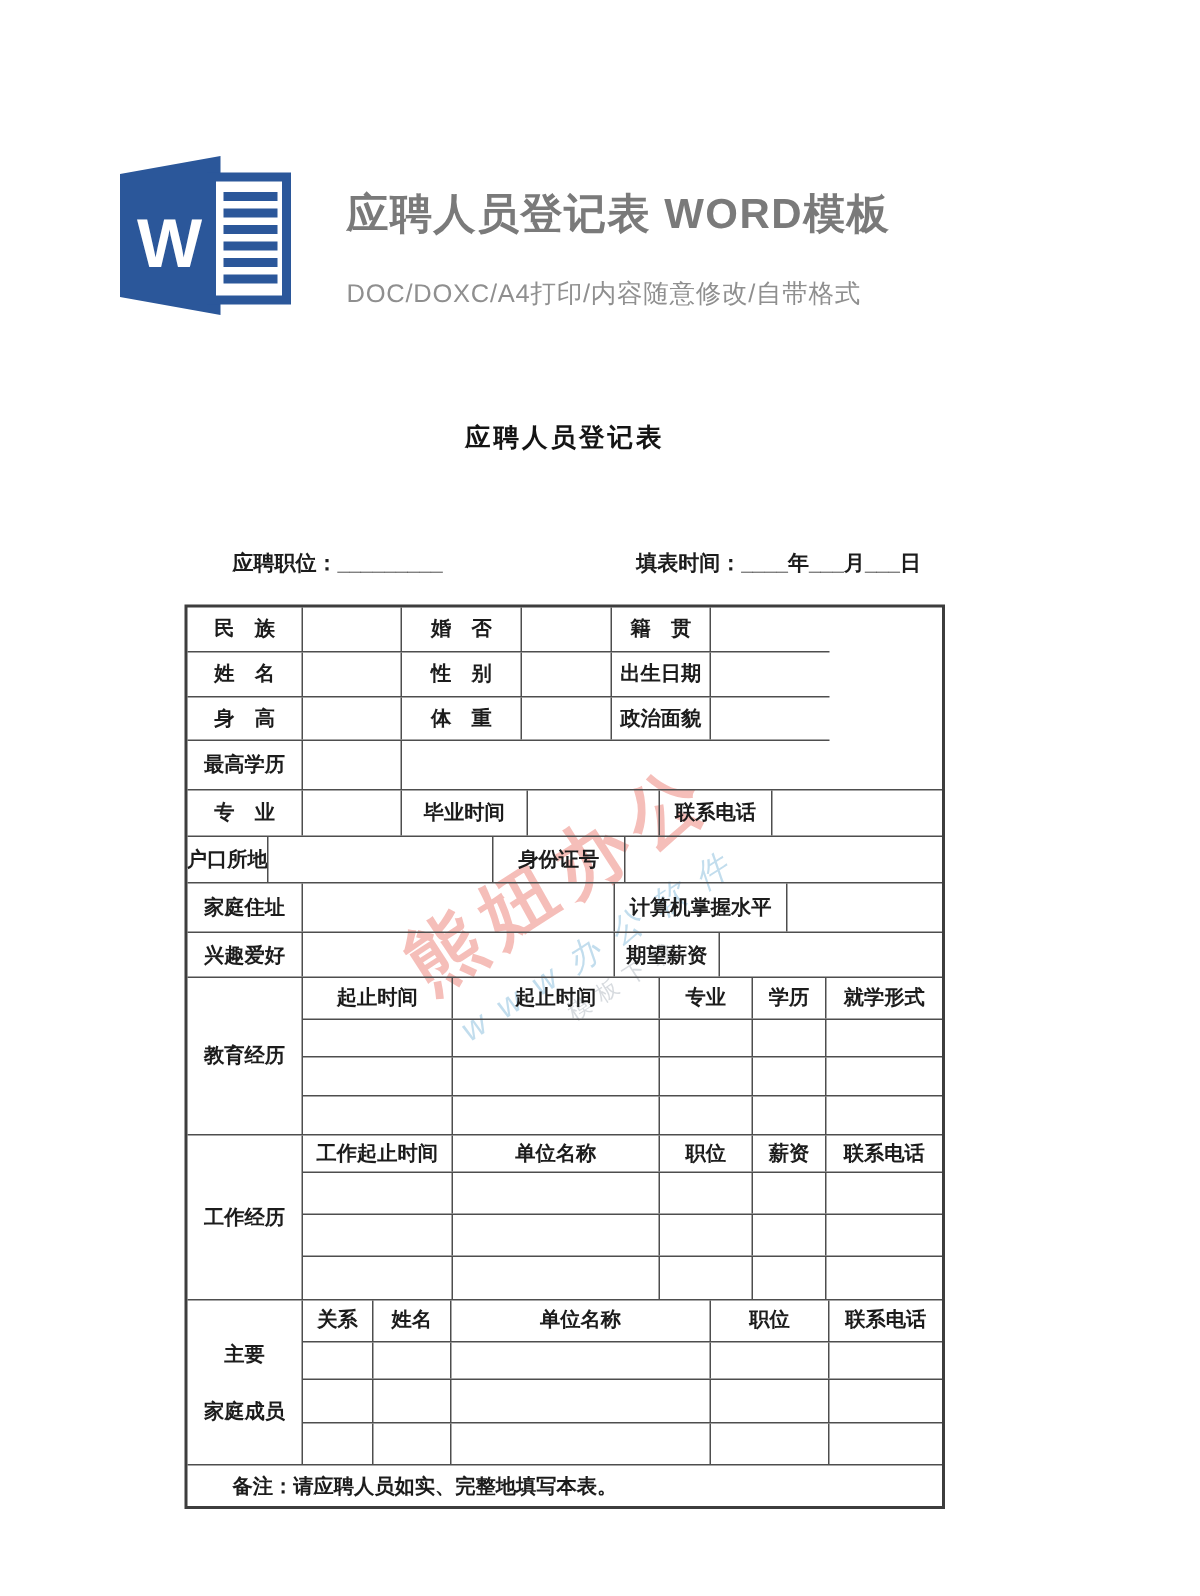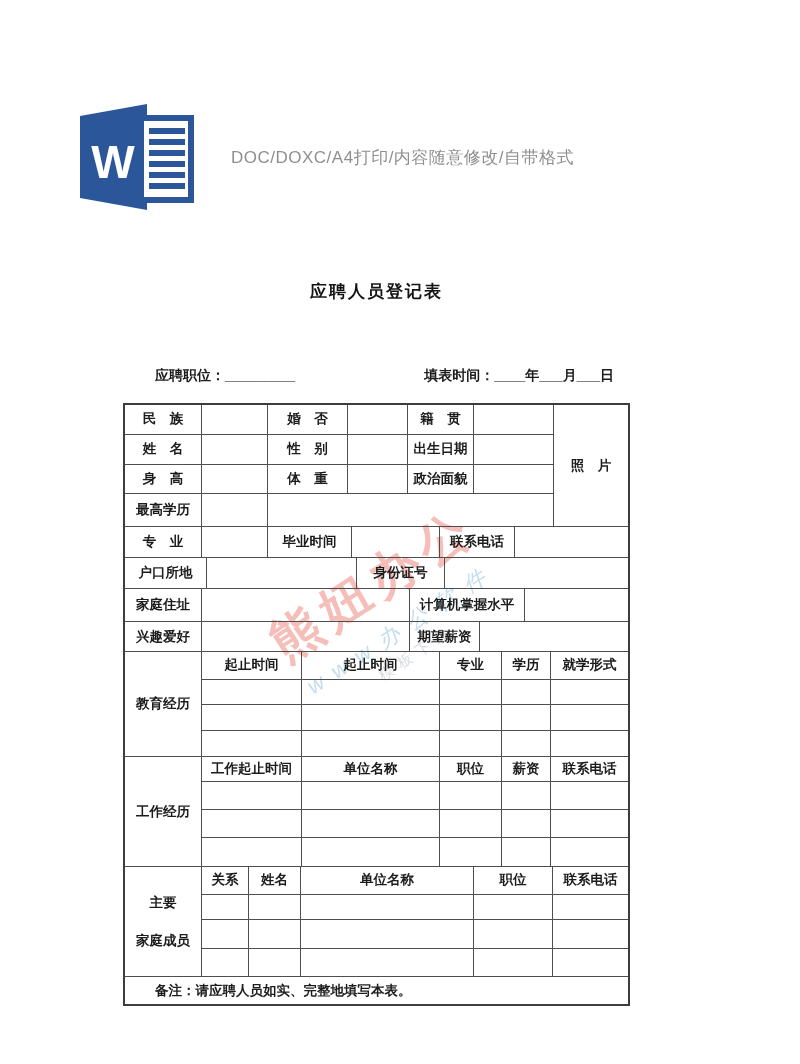--- a/index.html
+++ b/index.html
@@ -62,20 +62,21 @@
           <rect x="74" y="41" width="36" height="6"></rect>
           <rect x="74" y="52" width="36" height="6"></rect>
           <rect x="74" y="63" width="36" height="6"></rect>
           <rect x="74" y="74" width="36" height="6"></rect>
           <rect x="74" y="85" width="36" height="6"></rect>
         </g>
         <text x="38" y="80" text-anchor="middle" font-size="46" font-weight="bold" fill="#ffffff" font-family="Liberation Sans, DejaVu Sans, sans-serif">W</text>
       </svg>
     </div>
     <div class="hdr-text">
+      <div class="hdr-title">应聘人员登记表 WORD模板</div>
       <div class="hdr-sub">DOC/DOXC/A4打印/内容随意修改/自带格式</div>
     </div>
   </div>
 
   <div>
 
     <div class="wm">
       <div class="wm-main">熊妞办公</div>
       <div class="wm-script">www办公软件</div>
       <div class="wm-tail">模板下载</div>
@@ -115,34 +116,33 @@
             <div class="cell" style="width:60px"></div>
             <div class="cell" style="width:66px">政治面貌</div>
             <div class="cell fill"></div>
           </div>
           <div class="tr" style="height:32px">
             <div class="cell" style="width:77px">最高学历</div>
             <div class="cell" style="width:66px"></div>
             <div class="cell fill"></div>
           </div>
         </div>
-        <div class="cell photo">照　片</div>
       </div>
 
       <div class="tr" style="height:31px">
         <div class="cell" style="width:77px">专　业</div>
         <div class="cell" style="width:66px"></div>
         <div class="cell" style="width:84px">毕业时间</div>
         <div class="cell" style="width:88px"></div>
         <div class="cell" style="width:75px">联系电话</div>
         <div class="cell fill"></div>
       </div>
 
       <div class="tr" style="height:31px">
-        <div class="cell" style="width:82px">户口所地</div>
+        <div class="cell" style="width:54px">户口所地</div>
         <div class="cell" style="width:150px"></div>
         <div class="cell" style="width:88px">身份证号</div>
         <div class="cell fill"></div>
       </div>
 
       <div class="tr" style="height:33px">
         <div class="cell" style="width:77px">家庭住址</div>
         <div class="cell" style="width:208px"></div>
         <div class="cell" style="width:115px">计算机掌握水平</div>
         <div class="cell fill"></div>

